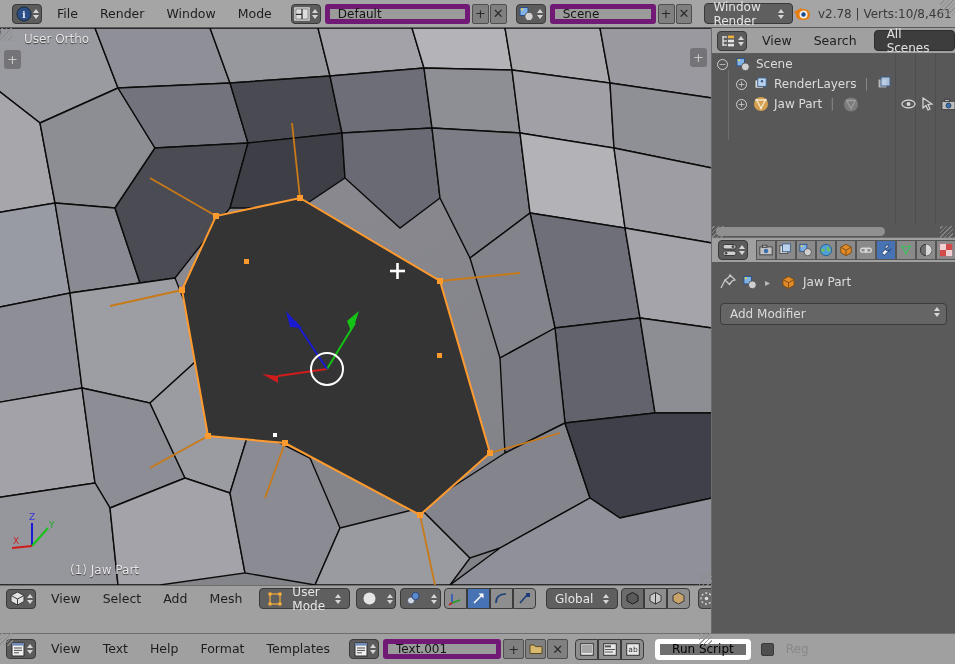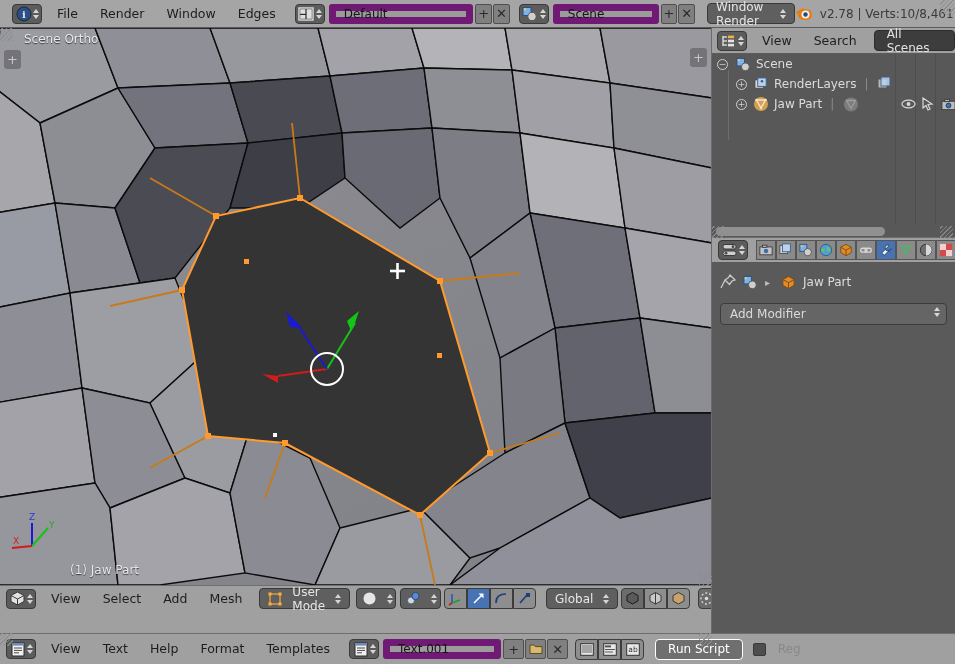--- a/index.html
+++ b/index.html
@@ -26,21 +26,21 @@
   .type-sel .glyph { width:17px; height:17px; display:flex; align-items:center;
     justify-content:center; }
   .spin { display:flex; flex-direction:column; margin-left:1px; }
   .spin i { display:block; width:0;height:0; border-left:3.5px solid transparent;
     border-right:3.5px solid transparent; }
   .spin i.u { border-bottom:4px solid #d6d6d6; margin-bottom:2px; }
   .spin i.d { border-top:4px solid #d6d6d6; }
 
   
   .field {
-    height:20px; background:#9b9b9b; border:7px solid #701a75; border-radius:3px;
+    height:20px; background:#9b9b9b; border:5px solid #701a75; border-radius:3px;
     color:#141414; font-size:12px; line-height:18px; padding:0 8px; display:flex;
     align-items:center; min-width:60px;
   }
   .btn-sq {
     width:21px;height:20px;background:#808080;border:1px solid #4f4f4f;
     display:flex;align-items:center;justify-content:center; color:#2a2a2a;
     font-size:13px; border-radius:2px;
   }
   .pill {
     height:21px; background:#5f5f5f; border:1px solid #393939; border-radius:4px;
@@ -122,22 +122,22 @@
     height:22px; background:#656565; border:1px solid #3c3c3c; border-radius:4px;
     color:#dadada; font-size:12px; display:flex;align-items:center;
     padding:0 9px; position:relative;
   }
   .addmod .sp { position:absolute; right:6px; top:3px; }
 
   
   #texted { position:absolute; left:0; top:633px; width:955px; height:31px;
      background:#a0a0a0; display:flex; align-items:center; padding-left:6px;
      border-top:1px solid #6e6e6e; }
-  .runbtn { height:21px; background:#6f6f6f; border:1px solid #ffffff;
-     border-radius:4px; color:#ffffff; font-size:12px; display:flex;
+  .runbtn { height:21px; background:#6f6f6f; border:5px solid #ffffff;
+     border-radius:4px; color:#000000; font-size:12px; display:flex;
      align-items:center; padding:0 12px; }
   .ckbox { width:13px;height:13px;background:#4e4e4e;border:1px solid #3a3a3a;
      border-radius:2px; }
 
   
   .corner {
     position:absolute; width:13px; height:13px; pointer-events:none;
     background:repeating-linear-gradient(-45deg,#8d8d8d 0 1.3px,transparent 1.3px 3.2px);
     opacity:.85;
   }
@@ -159,21 +159,21 @@
       </span>
       <span class="spin">
           <i class="u"></i>
           <i class="d"></i>
         </span>
     </div>
 
     <span class="menu-label">File</span>
     <span class="menu-label">Render</span>
     <span class="menu-label">Window</span>
-    <span class="menu-label">Edges</span>
+    <span class="menu-label">Mode</span>
 
     <div class="type-sel" style="margin-left:8px">
       <span class="glyph">
         <svg width="16" height="14" viewBox="0 0 16 14">
           <rect x="1" y="1" width="14" height="12" fill="#2a2a2a" stroke="#e0e0e0" stroke-width="1.4"></rect>
           <rect x="2.2" y="2.2" width="5.2" height="4.6" fill="#dedede"></rect>
           <rect x="8.6" y="2.2" width="5.2" height="9.6" fill="#dedede"></rect>
           <rect x="2.2" y="8" width="5.2" height="3.8" fill="#dedede"></rect>
         </svg>
       </span>
@@ -332,21 +332,21 @@
       <g>
         <line x1="32" y1="518" x2="32" y2="495" stroke="#1a1ad2" stroke-width="2"></line>
         <line x1="32" y1="518" x2="48" y2="500" stroke="#14c414" stroke-width="2"></line>
         <line x1="32" y1="518" x2="12" y2="520" stroke="#d21b1b" stroke-width="2"></line>
         <text x="29" y="492" fill="#3333dd" font-size="9" font-family="DejaVu Sans, sans-serif">Z</text>
         <text x="49" y="500" fill="#22aa22" font-size="9" font-family="DejaVu Sans, sans-serif">Y</text>
         <text x="13" y="516" fill="#cc2222" font-size="9" font-family="DejaVu Sans, sans-serif">X</text>
       </g>
     </svg>
 
-    <span class="vp-text" style="left:24px; top:4px;">Scene Ortho</span>
+    <span class="vp-text" style="left:24px; top:4px;">User Ortho</span>
     <span class="vp-text" style="left:70px; top:535px;">(1) Jaw Part</span>
 
     <div class="edge-tab" style="left:4px; top:22px;">+</div>
     <div class="edge-tab" style="right:5px; top:20px;">+</div>
   </div>
 
   <div id="vpheader">
     <div class="type-sel" style="margin-left:0">
       <span class="glyph">
         <svg width="15" height="15" viewBox="0 0 15 15">

